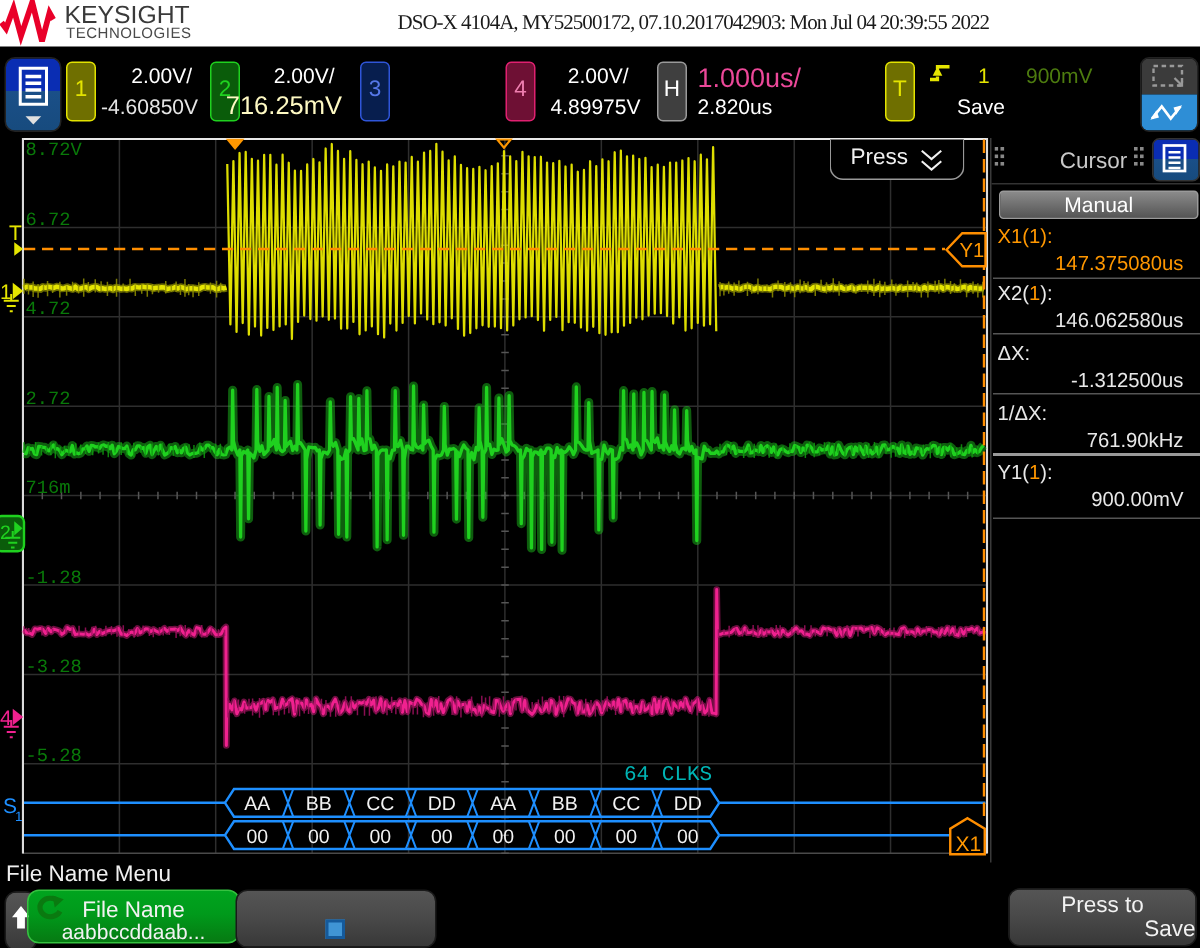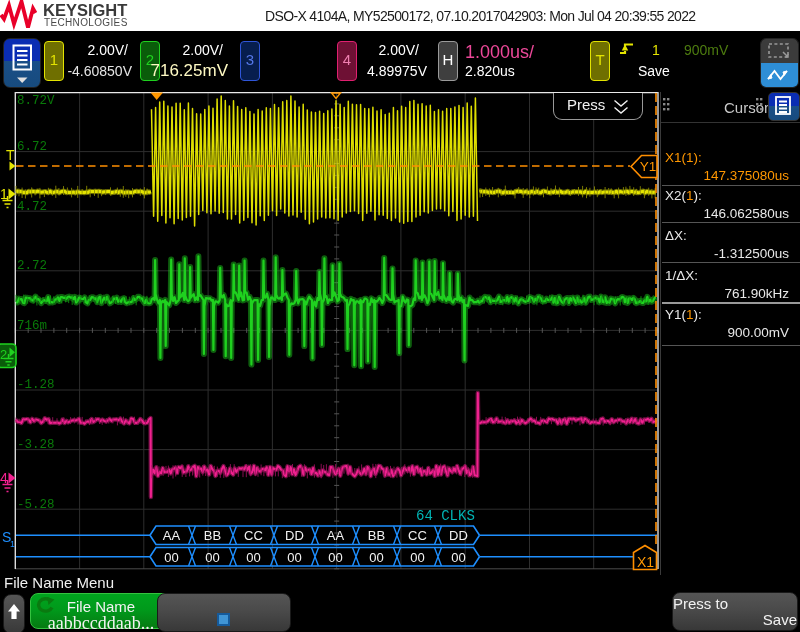--- a/index.html
+++ b/index.html
@@ -2,23 +2,23 @@
 <html><head><meta charset="utf-8">
 <style>
 *{margin:0;padding:0;box-sizing:content-box;-webkit-font-smoothing:antialiased}
 body{width:800px;height:632px;background:#000;font-family:"Liberation Sans",sans-serif;position:relative;overflow:hidden}
 </style></head>
 <body>
 <div style="position:absolute;left:0;top:0;width:800px;height:31px;background:#fff">
 <svg width="40" height="32" viewBox="0 0 40 32" style="position:absolute;left:0;top:0">
 <polyline points="1,15 4,19 9,5.5 14,24 21.5,1.5 28,27.5 33,8.5 35.5,13" fill="none" stroke="#e90029" stroke-width="3.8" stroke-linejoin="miter"></polyline>
     </svg>
-<div style="position:absolute;left:43px;top:1px;font-size:16.5px;font-weight:bold;color:#3a3a3a">KEYSIGHT</div>
+<div style="position:absolute;left:43px;top:1px;font-size:16.5px;font-weight:normal;color:#3a3a3a">KEYSIGHT</div>
 <div style="position:absolute;left:44px;top:16.5px;font-size:10px;color:#4a4a4a;letter-spacing:0.35px">TECHNOLOGIES</div>
-<div style="position:absolute;left:265px;top:8px;font-family:Liberation Sans, sans-serif;font-size:14px;letter-spacing:-0.65px;color:#1a1a1a;white-space:pre">DSO-X 4104A, MY52500172, 07.10.2017042903: Mon Jul 04 20:39:55 2022</div>
+<div style="position:absolute;left:265px;top:8px;font-family:Liberation Serif, serif;font-size:14px;letter-spacing:-0.65px;color:#1a1a1a;white-space:pre">DSO-X 4104A, MY52500172, 07.10.2017042903: Mon Jul 04 20:39:55 2022</div>
 </div>
 <div style="position:absolute;left:0;top:33px;width:800px;height:59px;background:#000">
 </div>
 <div style="position:absolute;left:3px;top:38px;width:36px;height:48px;border-radius:7px;background:linear-gradient(#0a2db3 0%,#0a2db3 45%,#1a4f88 45%,#174b7e 100%);border:1px solid #222">
     <svg width="36" height="48" viewBox="0 0 36 48" style="position:absolute;left:0;top:0">
 <rect x="9.5" y="6.5" width="17.5" height="24" fill="none" stroke="#fff" stroke-width="2"></rect>
 <path d="M13,12 h10.5 M13,16.5 h10.5 M13,21 h10.5 M13,25.5 h10.5" stroke="#fff" stroke-width="2.2"></path>
 <polygon points="13,38.5 23.5,38.5 18.2,44" fill="#e0e0e0"></polygon>
     </svg>
   </div>
@@ -168,37 +168,38 @@
 <svg width="7" height="16" viewBox="0 0 7 16" style="position:absolute;left:2px;top:6px">
       <g fill="#888">
         <rect x="0" y="0" width="2.4" height="2.4"></rect>
         <rect x="4" y="0" width="2.4" height="2.4"></rect>
         <rect x="0" y="5" width="2.4" height="2.4"></rect>
         <rect x="4" y="5" width="2.4" height="2.4"></rect>
         <rect x="0" y="10" width="2.4" height="2.4"></rect>
         <rect x="4" y="10" width="2.4" height="2.4"></rect>
       </g>
     </svg>
-<div style="position:absolute;left:28px;top:7px;width:80px;text-align:right;color:#c8c8c8;font-size:15px">Cursor</div>
+<div style="position:absolute;left:28px;top:7px;width:80px;text-align:center;color:#c8c8c8;font-size:15px">Cursor</div>
 <svg width="7" height="16" viewBox="0 0 7 16" style="position:absolute;left:95px;top:6px">
       <g fill="#888">
         <rect x="0" y="0" width="2.4" height="2.4"></rect>
         <rect x="4" y="0" width="2.4" height="2.4"></rect>
         <rect x="0" y="5" width="2.4" height="2.4"></rect>
         <rect x="4" y="5" width="2.4" height="2.4"></rect>
         <rect x="0" y="10" width="2.4" height="2.4"></rect>
         <rect x="4" y="10" width="2.4" height="2.4"></rect>
       </g>
     </svg>
 <div style="position:absolute;left:107px;top:0px;width:30px;height:27px;border-radius:5px;background:linear-gradient(#0a2db3 0%,#0a2db3 48%,#1a4f88 48%,#174b7e 100%);border:1px solid #333">
 <svg width="28" height="25" viewBox="0 0 28 25">
         <rect x="7" y="4" width="14" height="17" fill="none" stroke="#fff" stroke-width="1.8"></rect>
 <path d="M10,8.5 h8 M10,12 h8 M10,15.5 h8 M10,19 h8" stroke="#fff" stroke-width="1.8"></path>
       </svg></div>
 <div style="position:absolute;left:0;top:29.5px;width:140px;height:1px;background:#333"></div>
+<div style="position:absolute;left:5px;top:35px;width:131px;height:17px;background:linear-gradient(#8a8a8a,#555);border:1px solid #9a9a9a;border-radius:3px;color:#fff;font-size:14px;text-align:center;line-height:16px">Manual</div>
 <div style="position:absolute;left:4px;top:58px;font-size:13.5px;color:#e8e8e8"><span style="color:#ff9700">X1(1):</span></div>
 <div style="position:absolute;right:11px;top:76px;font-size:13.5px;color:#ff9700">147.375080us</div>
 <div style="position:absolute;left:1px;top:93px;width:139px;height:1px;background:#555"></div>
 <div style="position:absolute;left:4px;top:96px;font-size:13.5px;color:#e8e8e8">X2(<span style="color:#ff9700">1</span>):</div>
 <div style="position:absolute;right:11px;top:114px;font-size:13.5px;color:#e8e8e8">146.062580us</div>
 <div style="position:absolute;left:1px;top:130px;width:139px;height:1px;background:#555"></div>
 <div style="position:absolute;left:4px;top:136px;font-size:13.5px;color:#e8e8e8">ΔX:</div>
 <div style="position:absolute;right:11px;top:154px;font-size:13.5px;color:#e8e8e8">-1.312500us</div>
 <div style="position:absolute;left:1px;top:170px;width:139px;height:1px;background:#555"></div>
 <div style="position:absolute;left:4px;top:176px;font-size:13.5px;color:#e8e8e8">1/ΔX:</div>
@@ -206,26 +207,26 @@
 <div style="position:absolute;left:1px;top:210px;width:139px;height:2px;background:#999"></div>
 <div style="position:absolute;left:4px;top:215px;font-size:13.5px;color:#e8e8e8">Y1(<span style="color:#ff9700">1</span>):</div>
 <div style="position:absolute;right:11px;top:233px;font-size:13.5px;color:#e8e8e8">900.00mV</div>
 <div style="position:absolute;left:1px;top:253px;width:139px;height:1px;background:#555"></div>
 </div>
 <div style="position:absolute;left:4px;top:574px;color:#f0f0f0;font-size:15px">File Name Menu</div>
 <div style="position:absolute;left:3px;top:594px;width:20px;height:38px;background:linear-gradient(#555 0%,#4a4a4a 45%,#383838 100%);border:1px solid #1a1a1a;border-radius:8px">
 <svg width="20" height="36" viewBox="0 0 20 36">
       <path d="M10,9 L16,16.5 H12.6 V24 H7.4 V16.5 H4 Z" fill="#fff"></path>
     </svg></div>
-<div style="position:absolute;left:30px;top:592.5px;width:142px;height:36px;background:linear-gradient(#00a41e 0%,#009a1b 45%,#067a12 100%);border:1.5px solid #35c240;border-radius:8px;box-sizing:border-box">
+<div style="position:absolute;left:18px;top:592.5px;width:142px;height:36px;background:linear-gradient(#00a41e 0%,#009a1b 45%,#067a12 100%);border:1.5px solid #35c240;border-radius:8px;box-sizing:border-box">
 <svg width="22" height="17" viewBox="0 0 22 17" style="position:absolute;left:3px;top:3px">
 <path d="M16.5,3.5 A7,6.2 0 1 0 18,10.5" stroke="#0a7a10" stroke-width="3.4" fill="none"></path>
 <polygon points="13,0 20.5,2.5 14.5,8" fill="#0a7a10"></polygon>
     </svg>
 <div style="position:absolute;left:0;top:4px;width:100%;text-align:center;color:#f2f2f2;font-size:15px">File Name</div>
-<div style="position:absolute;left:0;top:19px;width:100%;text-align:center;color:#f2f2f2;font-size:18px;font-family:Liberation Serif, serif">aabbccddaab...</div>
+<div style="position:absolute;left:0;top:19px;width:100%;text-align:center;color:#f2f2f2;font-size:14px;font-family:Liberation Sans, sans-serif">aabbccddaab...</div>
 </div>
 <div style="position:absolute;left:157px;top:593px;width:132px;height:37px;background:linear-gradient(#555 0%,#4a4a4a 45%,#383838 100%);border:1px solid #1a1a1a;border-radius:8px">
 <div style="position:absolute;left:59px;top:19px;width:9px;height:9px;background:#4095d5;border:2.5px solid #155a9b"></div>
 </div>
 <div style="position:absolute;left:672px;top:592px;width:124px;height:37px;background:linear-gradient(#555 0%,#4a4a4a 45%,#383838 100%);border:1px solid #1a1a1a;border-radius:8px">
-<div style="position:absolute;left:0;top:2px;width:100%;color:#f2f2f2;font-size:15px">Press to</div>
+<div style="position:absolute;left:0;top:2px;width:100%;text-align:center;color:#f2f2f2;font-size:15px">Press to</div>
 <div style="position:absolute;left:0;top:18px;width:100%;text-align:right;color:#f2f2f2;font-size:15px">Save</div>
 </div>
 </body></html>

